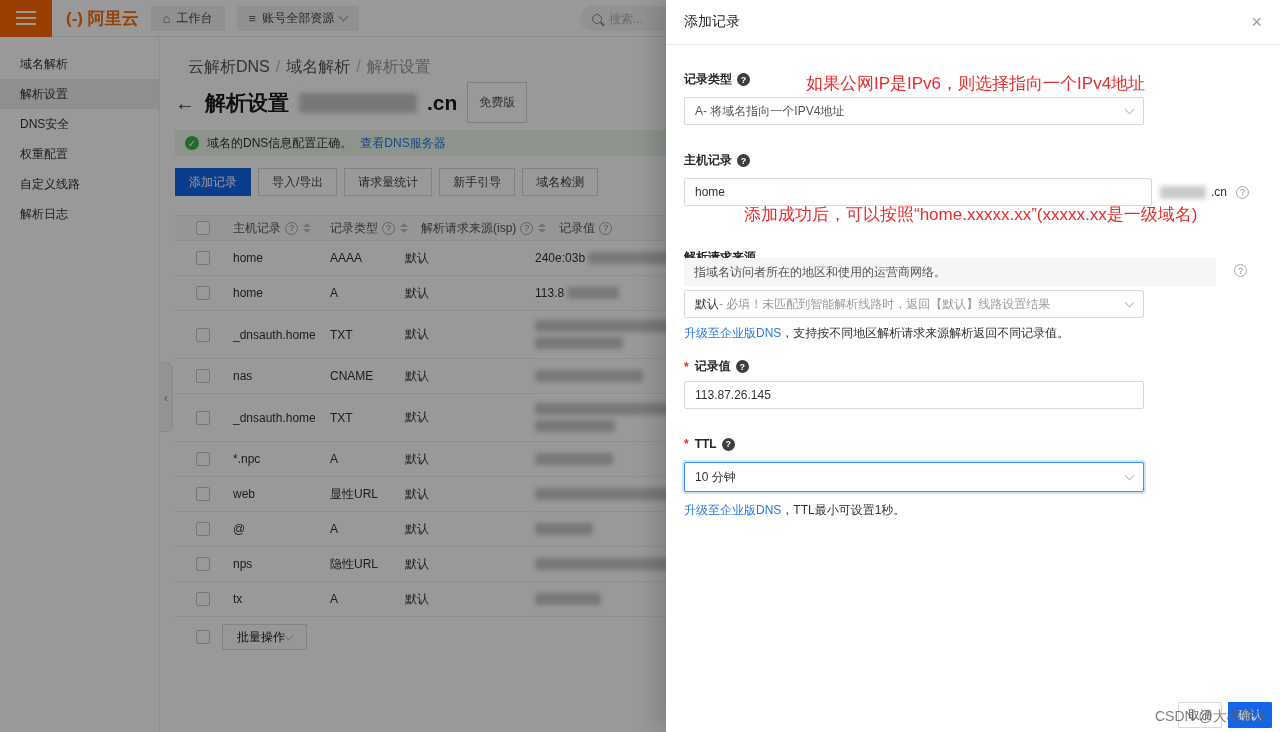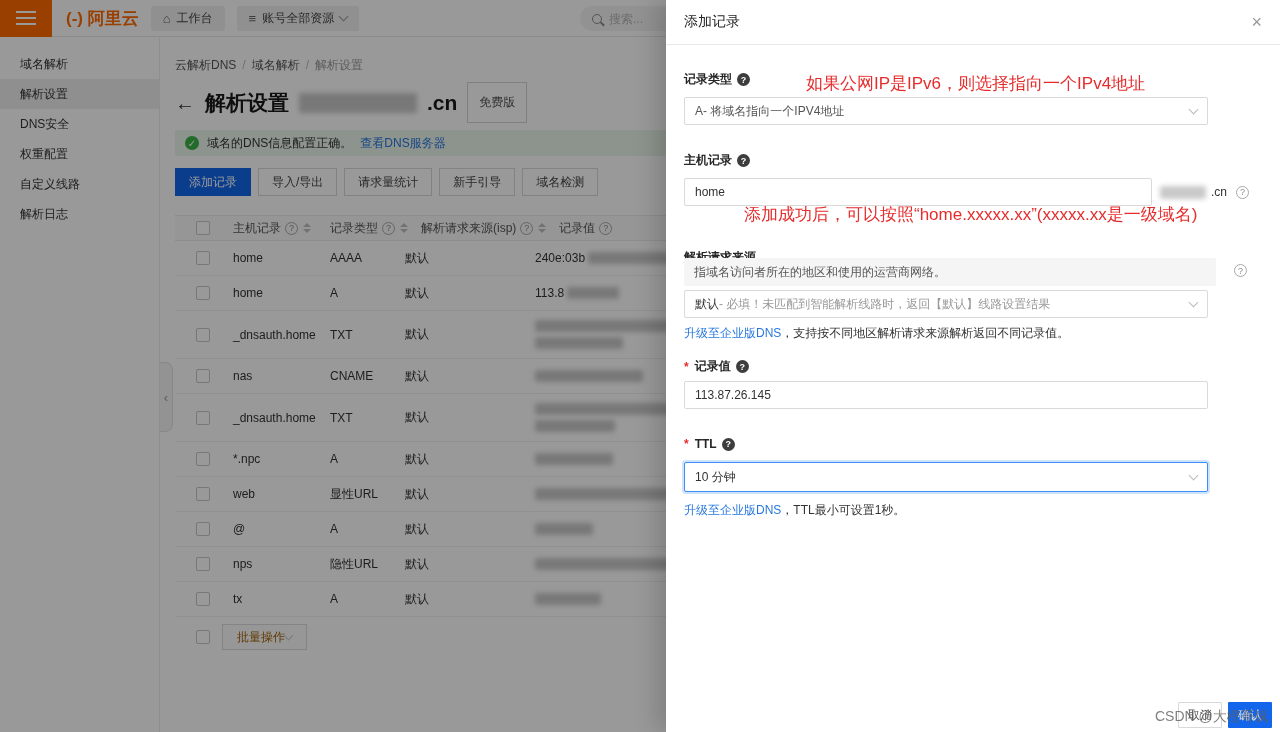--- a/index.html
+++ b/index.html
@@ -32,21 +32,21 @@
            border-right:1px solid #ededed;padding-top:12px;z-index:1}
   .side-item{height:30px;display:flex;align-items:center;padding-left:20px;font-size:12px;
              color:#333;cursor:pointer;white-space:nowrap}
   .side-item.active{background:#efefef}
   .collapse{position:absolute;left:160px;top:362px;width:13px;height:70px;background:#f6f6f6;
             border:1px solid #e2e2e2;border-left:none;border-radius:0 8px 8px 0;display:flex;
             align-items:center;justify-content:center;color:#999;font-size:13px;z-index:2;cursor:pointer}
 
   
   .main{position:absolute;left:160px;top:37px;width:520px;height:695px;background:#fff;z-index:1}
-  .breadcrumb{position:absolute;left:15px;top:20px;font-size:12px;color:#555;white-space:nowrap}
+  .breadcrumb{position:absolute;left:28px;top:20px;font-size:16px;color:#555;white-space:nowrap}
   .breadcrumb .sep{color:#bbb;margin:0 6px}
   .breadcrumb .crumb:last-child{color:#999}
   .titlebar{position:absolute;left:15px;top:45px;display:flex;align-items:center;gap:10px;white-space:nowrap}
   .back{font-size:20px;color:#333;cursor:pointer;line-height:1}
   .ptitle{font-size:21px;font-weight:bold;color:#1a1a1a}
   .blur{display:inline-block;height:12px;background:#c9c9c9;border-radius:2px;filter:blur(2.5px)}
   .blur.big{width:118px;height:20px}
   .badge{border:1px solid #d4d4d4;font-size:12px;color:#555;padding:11px 11px;background:#fff}
   .alert{position:absolute;left:15px;top:93px;width:505px;height:26px;background:#ecf5ec;
          display:flex;align-items:center;gap:8px;padding:0 10px;font-size:12px;color:#333;white-space:nowrap}
@@ -71,38 +71,38 @@
   .sort{display:inline-flex;flex-direction:column;gap:2px;margin-left:5px}
   .sort i{width:0;height:0;border-left:4px solid transparent;border-right:4px solid transparent}
   .sort .up{border-bottom:4px solid #bfbfbf}
   .sort .dn{border-top:4px solid #bfbfbf}
   .trow{display:flex;align-items:center;height:35px;border-bottom:1px solid #f0f0f0}
   .trow.tall{height:48px}
   .trow .c4{flex-direction:column;align-items:flex-start;justify-content:center;gap:5px}
   .vline{display:flex;align-items:center;gap:3px}
   .batchrow{display:flex;align-items:center;height:40px;padding-left:21px}
   .batch-btn{height:26px;margin-left:12px;padding:0 14px;border:1px solid #ddd;background:#fcfcfc;
-             color:#a16207;font-size:12px;display:flex;align-items:center;cursor:default}
+             color:#0f172a;font-size:12px;display:flex;align-items:center;cursor:default}
   .batch-btn .caret{border-color:#ccc}
 
   
   .mask{position:absolute;left:0;top:0;width:666px;height:732px;background:rgba(0,0,0,0.40);z-index:50}
 
   
   .drawer{position:absolute;left:666px;top:0;width:614px;height:732px;background:#fff;z-index:100;
           box-shadow:-8px 0 24px rgba(0,0,0,0.18)}
   .d-head{height:45px;border-bottom:1px solid #e8e8e8;display:flex;align-items:center;
           justify-content:space-between;padding:0 18px;font-size:14px;color:#262626}
   .d-close{font-size:18px;color:#999;cursor:pointer;line-height:1}
   .f-label{position:absolute;left:18px;display:flex;align-items:center;gap:5px;font-size:12px;
            color:#262626;font-weight:600;white-space:nowrap}
   .req{color:#E62C2C;margin-right:1px}
   .qb{display:inline-flex;align-items:center;justify-content:center;width:13px;height:13px;
       background:#3d3d3d;border-radius:50%;font-size:9px;color:#fff;flex:0 0 13px}
-  .ctrl{position:absolute;left:18px;width:524px;height:28px;border:1px solid #d9d9d9;border-radius:2px;
+  .ctrl{position:absolute;left:18px;width:460px;height:28px;border:1px solid #d9d9d9;border-radius:2px;
         display:flex;align-items:center;padding:0 10px;font-size:12px;color:#555;background:#fff;cursor:pointer;white-space:nowrap;overflow:hidden}
   .ctrl .caret{margin-left:auto;border-color:#bbb}
   .ctrl input{border:none;outline:none;width:100%;font-size:12px;color:#333;background:transparent}
   .infobox{position:absolute;left:18px;width:532px;height:28px;background:#f5f5f5;border-radius:2px;
            display:flex;align-items:center;padding:0 10px;font-size:12px;color:#555;white-space:nowrap}
   .dim{color:#999}
   .upline{position:absolute;left:18px;font-size:12px;color:#333;white-space:nowrap}
   .anno{position:absolute;color:#E62C2C;font-size:17px;font-weight:400;white-space:nowrap;z-index:5}
   .suffix-grp{position:absolute;left:494px;top:185px;display:flex;align-items:center;gap:5px}
   .suffix-grp .blur{width:46px;height:13px}

